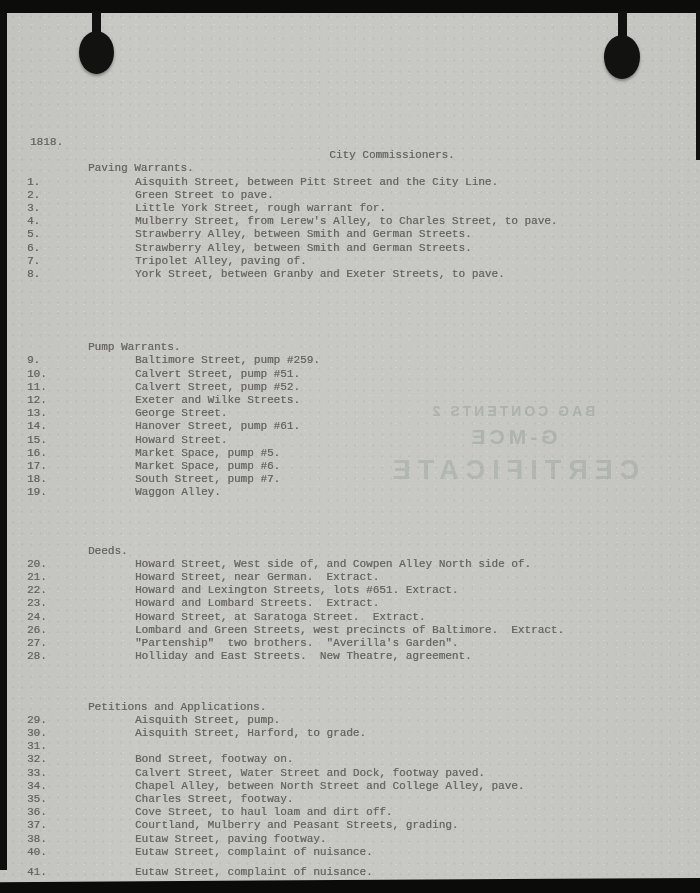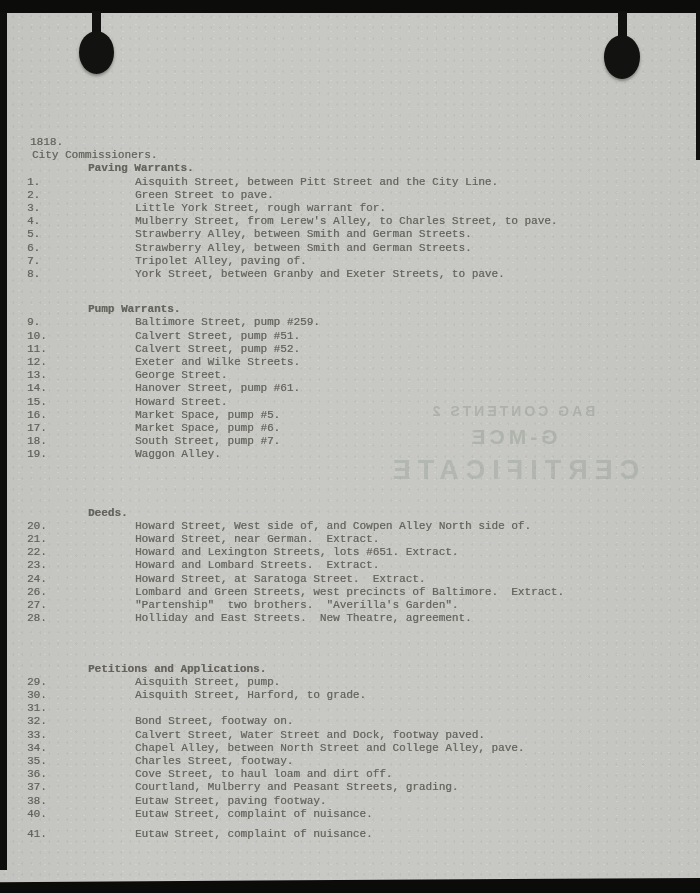--- a/index.html
+++ b/index.html
@@ -40,26 +40,26 @@
   .wm-3 { font-size:27px; letter-spacing:7px; font-weight:bold; margin-top:6px; color:rgba(118,130,116,0.24); }
 
   .doc {
     position:absolute; left:0; top:136px; width:700px;
     font-size:11px; line-height:13.2px;
     color:#64635c;
     text-shadow:0.4px 0 0 rgba(100,99,92,0.55);
     filter:blur(0.25px);
   }
   .year  { margin-left:30px; }
-  .title { margin-left:32px; }
-  .sec-heading { margin-left:88px;font-weight:bold; }
+  .title { margin-left:84px;text-align:center; }
+  .sec-heading { margin-left:88px; }
   .doc-row { display:flex; }
   .row-num  { display:inline-block; margin-left:27px; width:108px; flex:none; }
   .row-text { white-space:pre;text-align:center; }
-  .section:nth-of-type(2) { margin-top:22px; }
+  .section:nth-of-type(2) { margin-top:60px; }
   .section:nth-of-type(3) { margin-top:45px; }
   .section:nth-of-type(4) { margin-top:37px; }
   .section:last-of-type .doc-row:last-child { margin-top:7px; }
 </style>
 </head>
 <body>
 
 <div class="scan">
   <div class="edge-top"></div>
   <div class="edge-left"></div>

